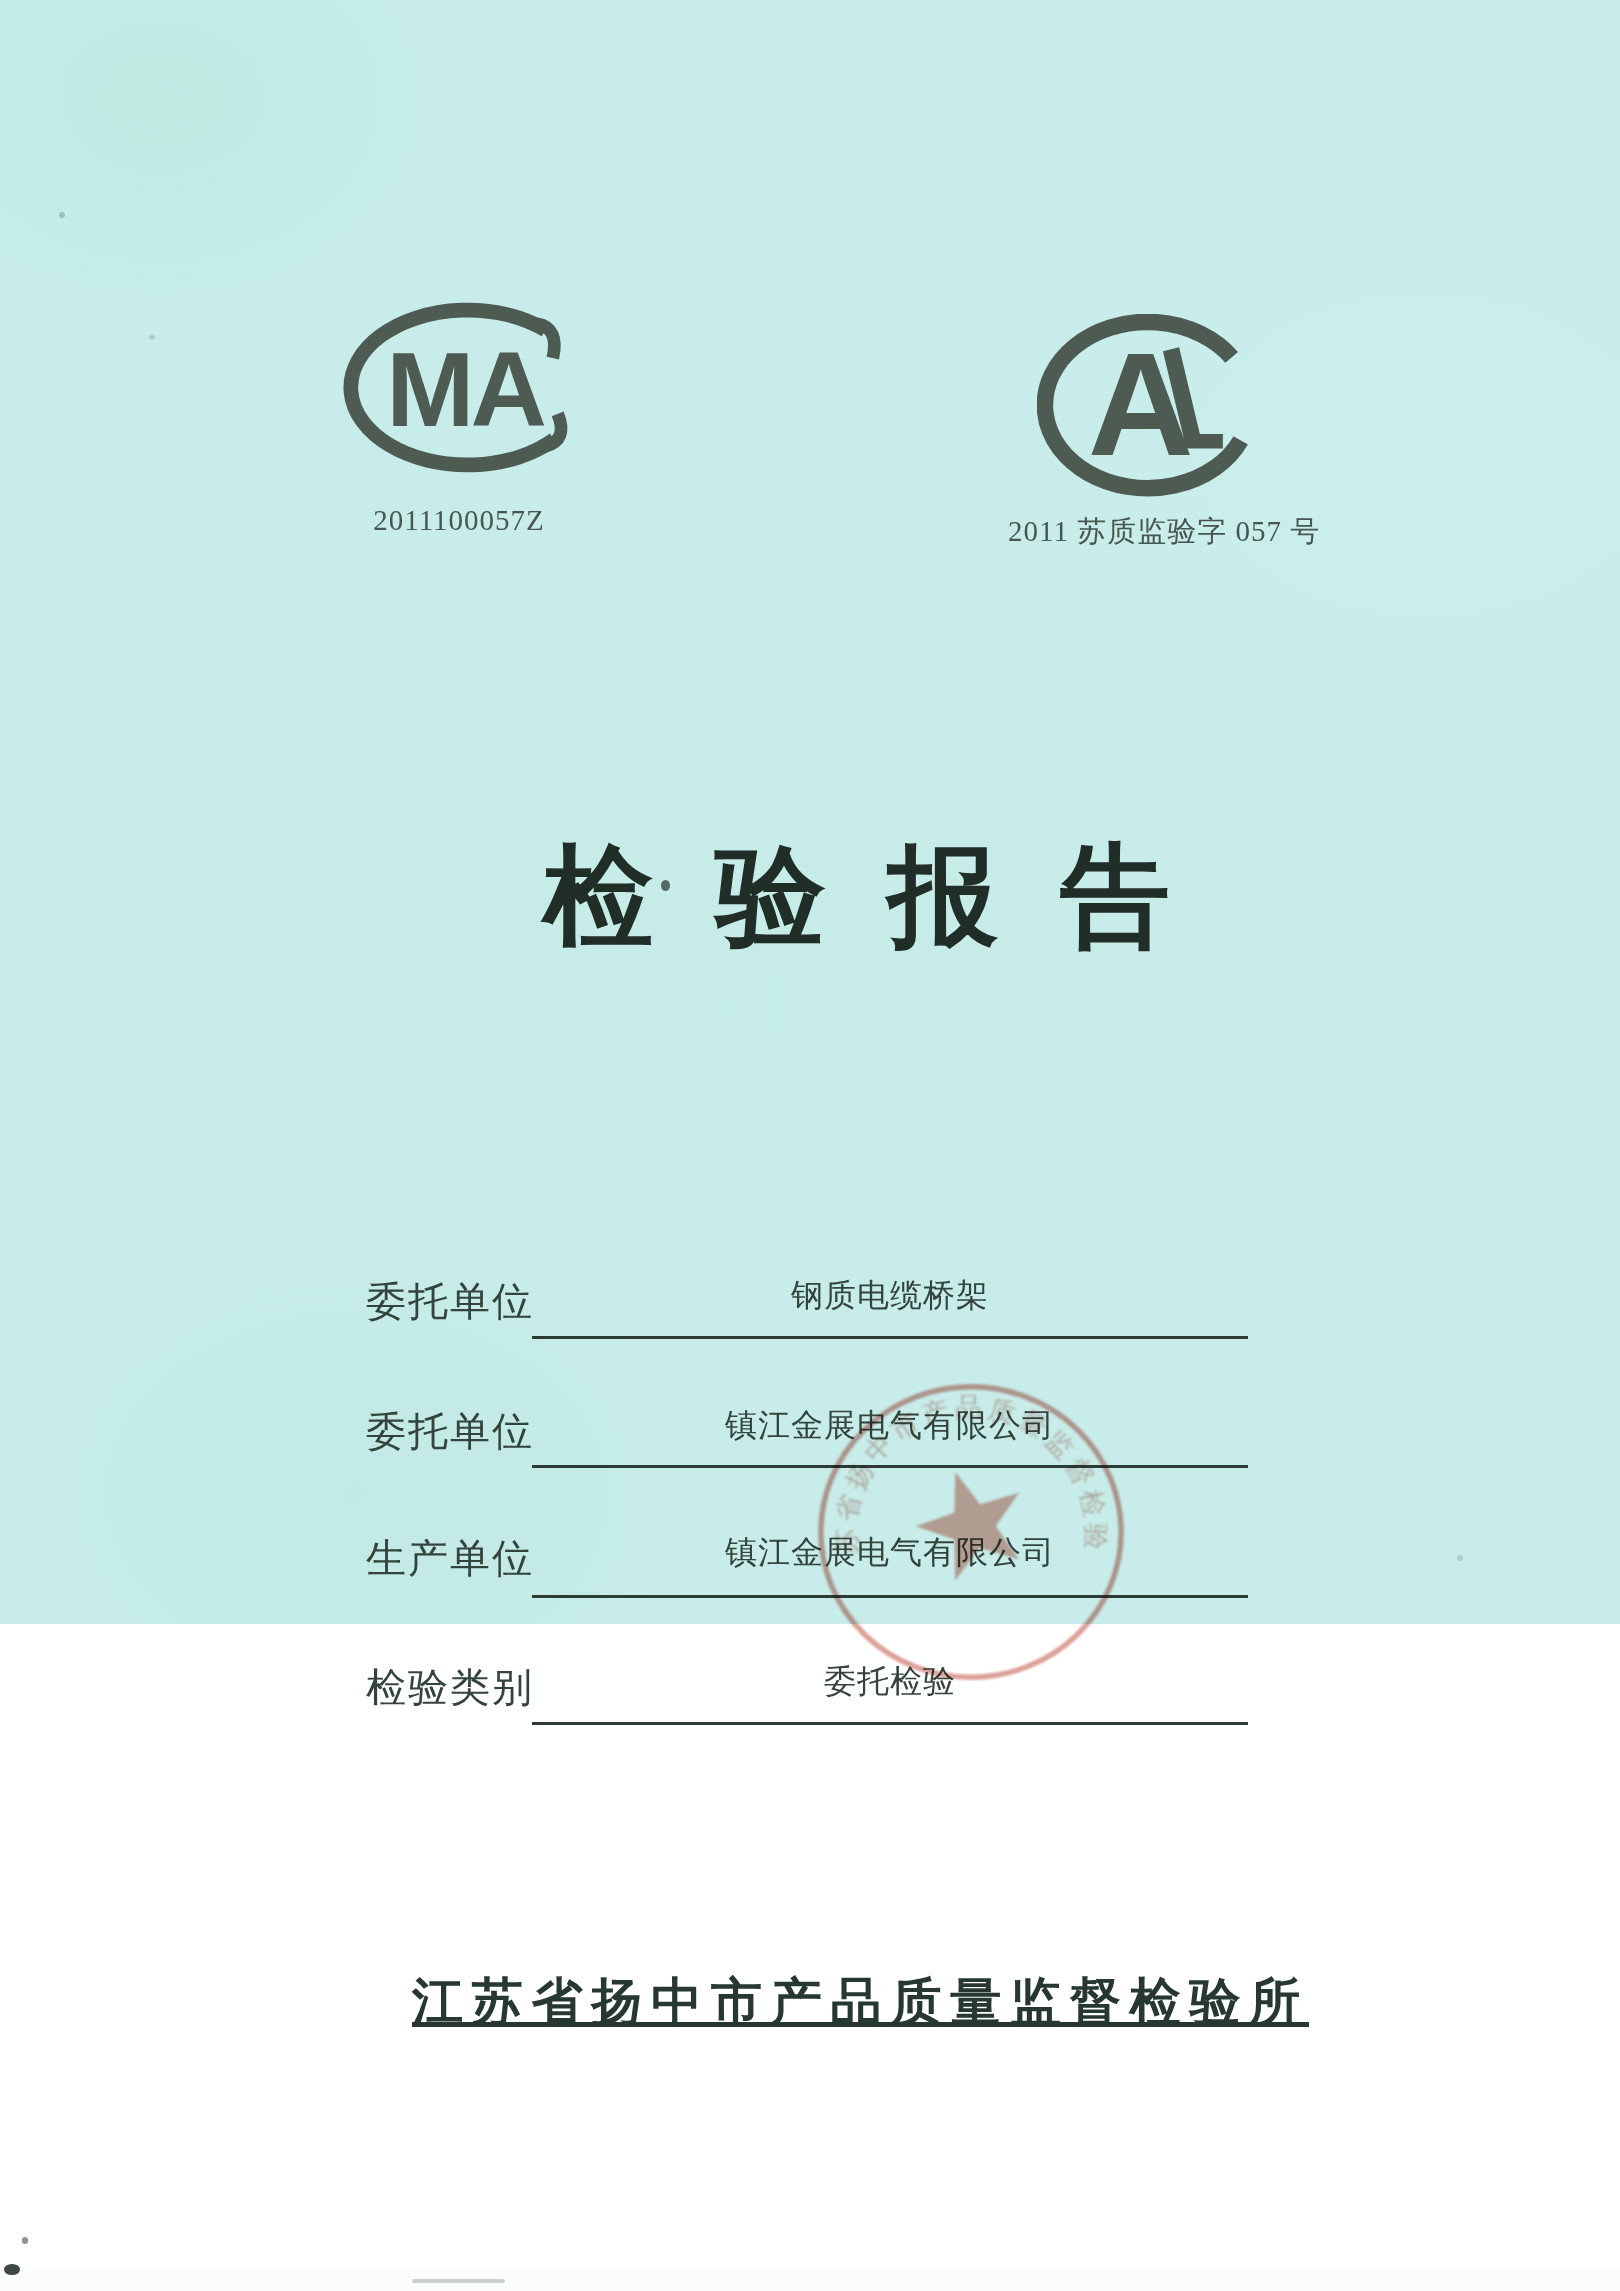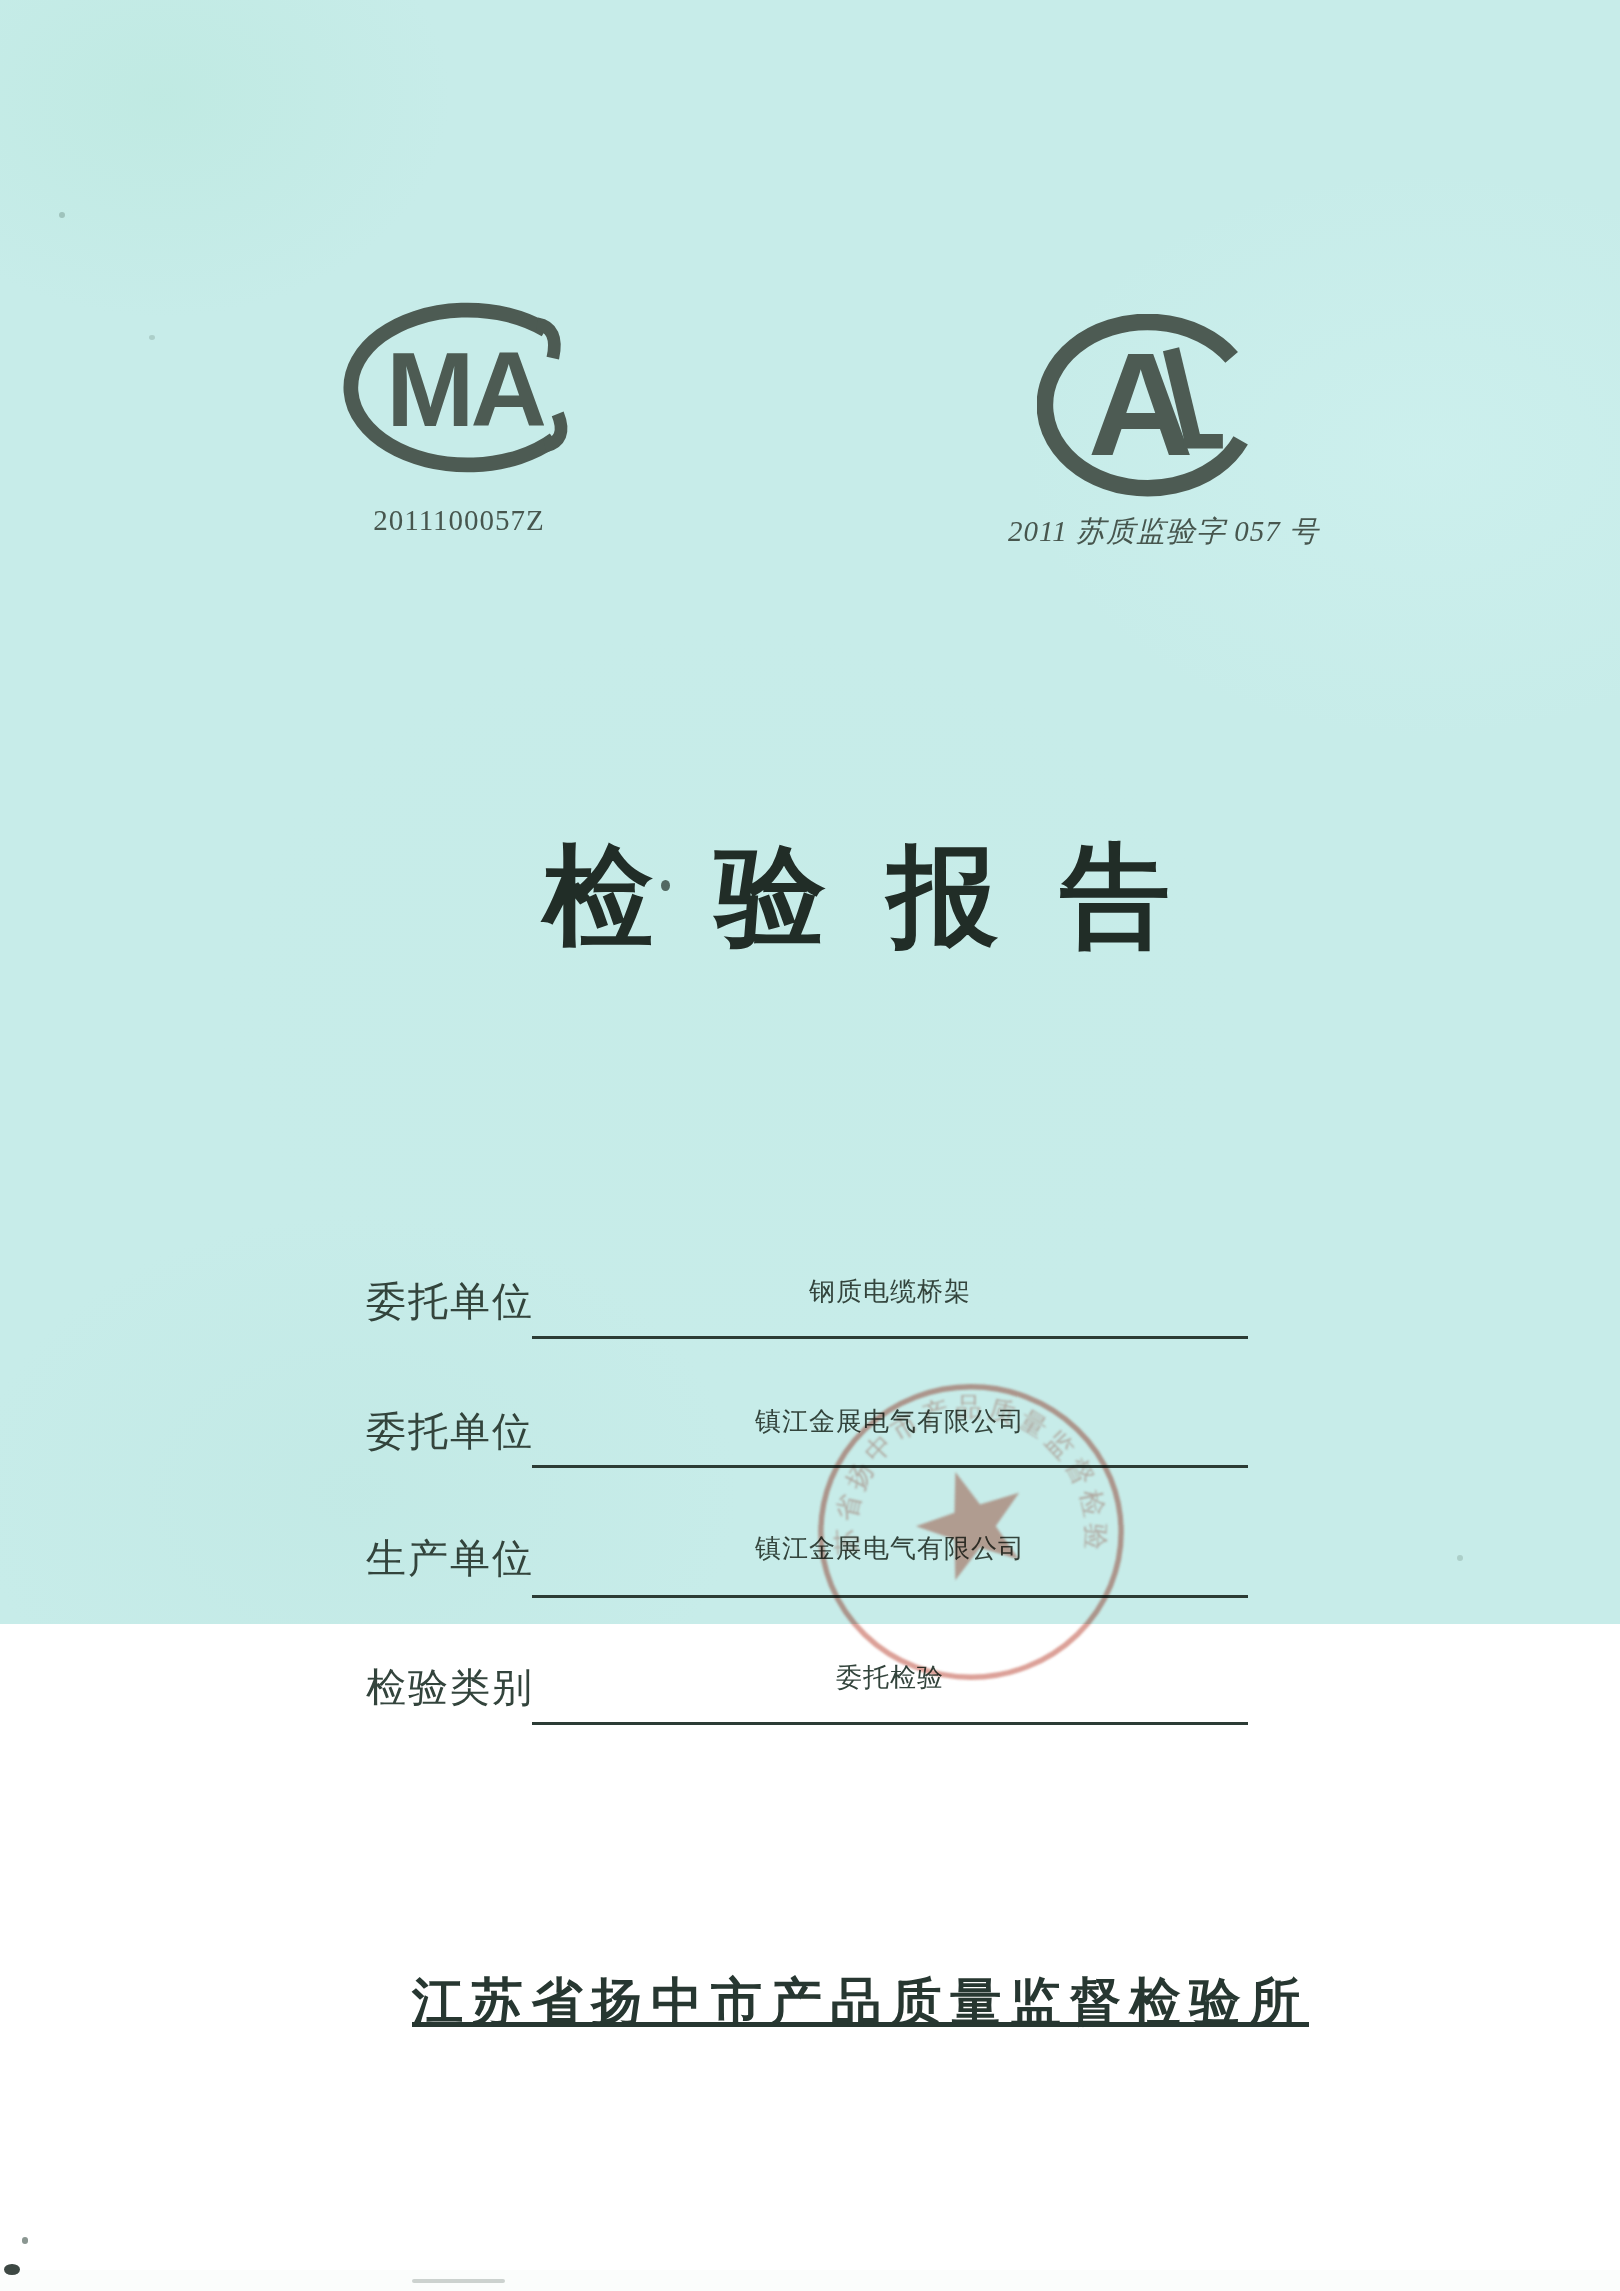--- a/index.html
+++ b/index.html
@@ -30,21 +30,21 @@
   }
   #report-no{
     left:522px;top:992px;width:686px;
     font-size:37px;color:#2d3d36;text-align:center;white-space:pre;letter-spacing:1px;
   }
   
   .field-label{
     left:366px;width:176px;font-size:40px;color:#33443c;letter-spacing:2px;white-space:pre;
   }
   .field-value{
-    left:532px;width:716px;font-size:26px;color:#33443c;text-align:center;letter-spacing:1px;white-space:pre;
+    left:532px;width:716px;font-size:32px;color:#33443c;text-align:center;letter-spacing:1px;white-space:pre;
   }
   .field-line{
     left:532px;width:716px;height:2.9px;background:#2c3c35;
   }
   #issuer{
     left:407px;top:1968px;width:907px;
     font-size:51px;font-weight:bold;color:#273731;
     text-align:center;letter-spacing:8.8px;white-space:pre;text-decoration:underline;
   }
   
@@ -68,21 +68,21 @@
     <text x="44" y="126" font-family="Liberation Sans, DejaVu Sans, sans-serif" font-size="108" font-weight="bold" letter-spacing="-4" fill="#4d5b53">MA</text>
   </svg>
   <div class="abs cert-caption" style="left:356px;top:504px;width:206px;">2011100057Z</div>
 
   <svg class="abs" style="left:1037px;top:314px;" width="225" height="188" viewBox="0 0 230 192">
     <path d="M 199 44.2 A 105 85 0 1 0 208.2 129" fill="none" stroke="#4d5b53" stroke-width="17"></path>
     <text x="52" y="144" font-family="Liberation Sans, DejaVu Sans, sans-serif" font-size="150" font-weight="bold" fill="#4d5b53">A</text>
     <path d="M 137 36 L 160 132" stroke="#4d5b53" stroke-width="17"></path>
     <path d="M 150 130 L 190 130" stroke="#4d5b53" stroke-width="15"></path>
   </svg>
-  <div class="abs cert-caption" style="left:1008px;top:512px;width:294px;font-style:italic;">2011 苏质监验字 057 号</div>
+  <div class="abs cert-caption" style="left:1008px;top:512px;width:294px;">2011 苏质监验字 057 号</div>
 
   <div class="abs" id="title">检 验 报 告</div>
 
   <div class="abs speck" style="left:661px;top:880px;width:8.8px;height:10.8px;background:rgba(44,62,53,.75);filter:blur(0.5px);"></div>
 
 
   <div class="abs field-label" style="top:1274px;">委托单位</div>
   <div class="abs field-value" style="top:1274px;">钢质电缆桥架</div>
   <div class="abs field-line" style="top:1336px;"></div>
 

